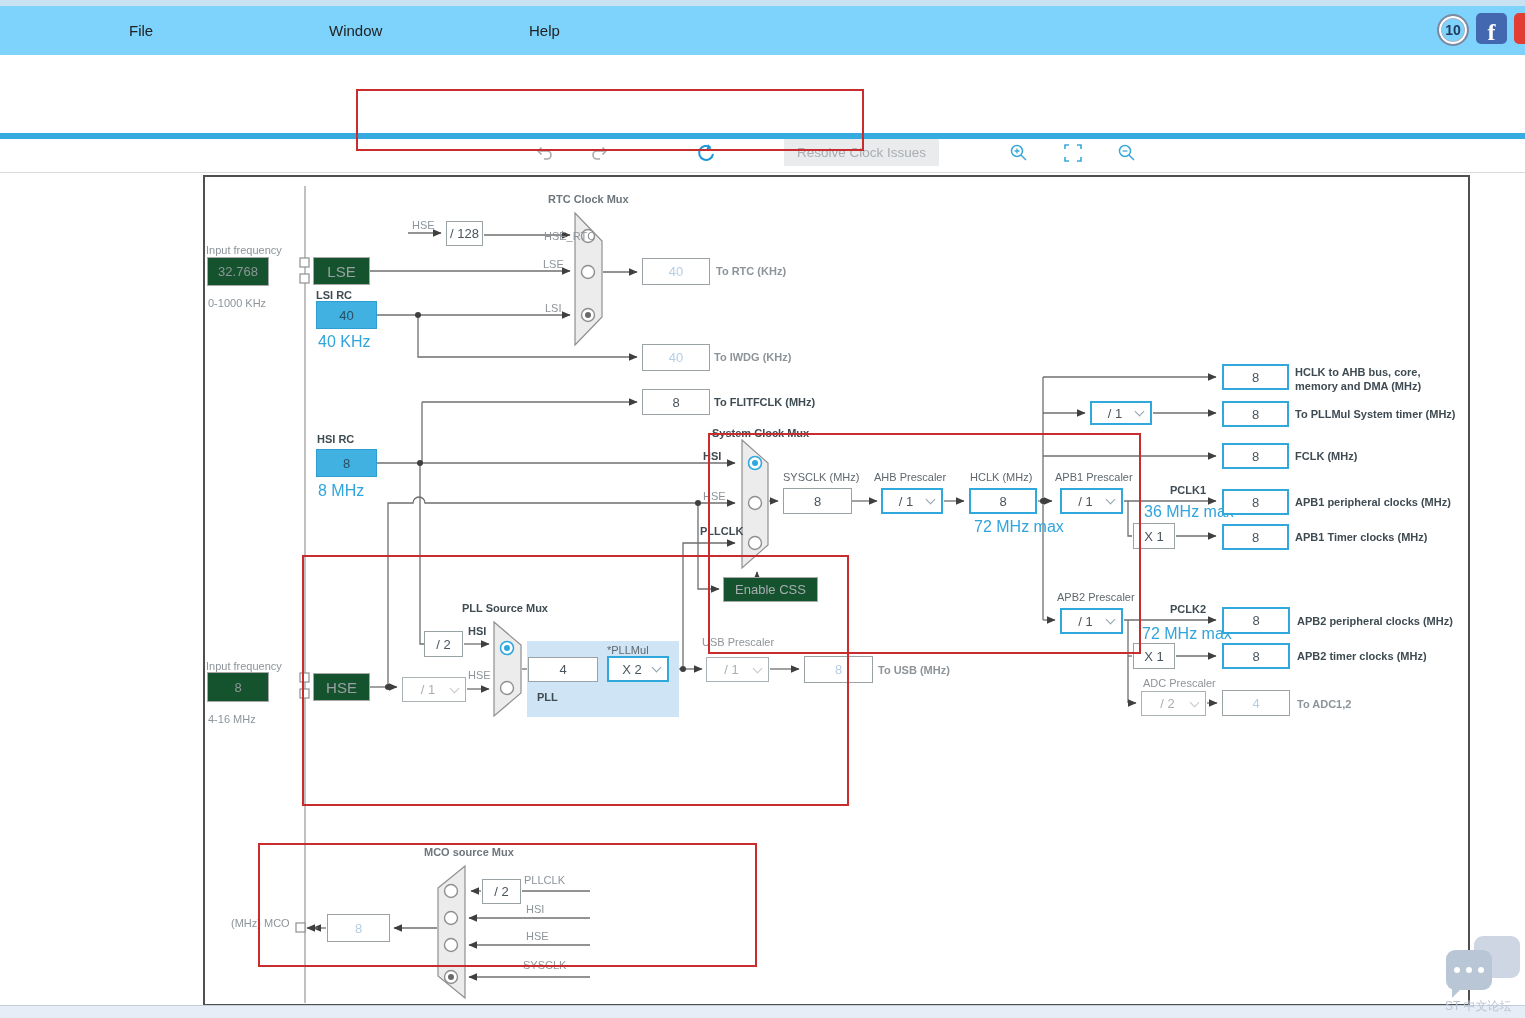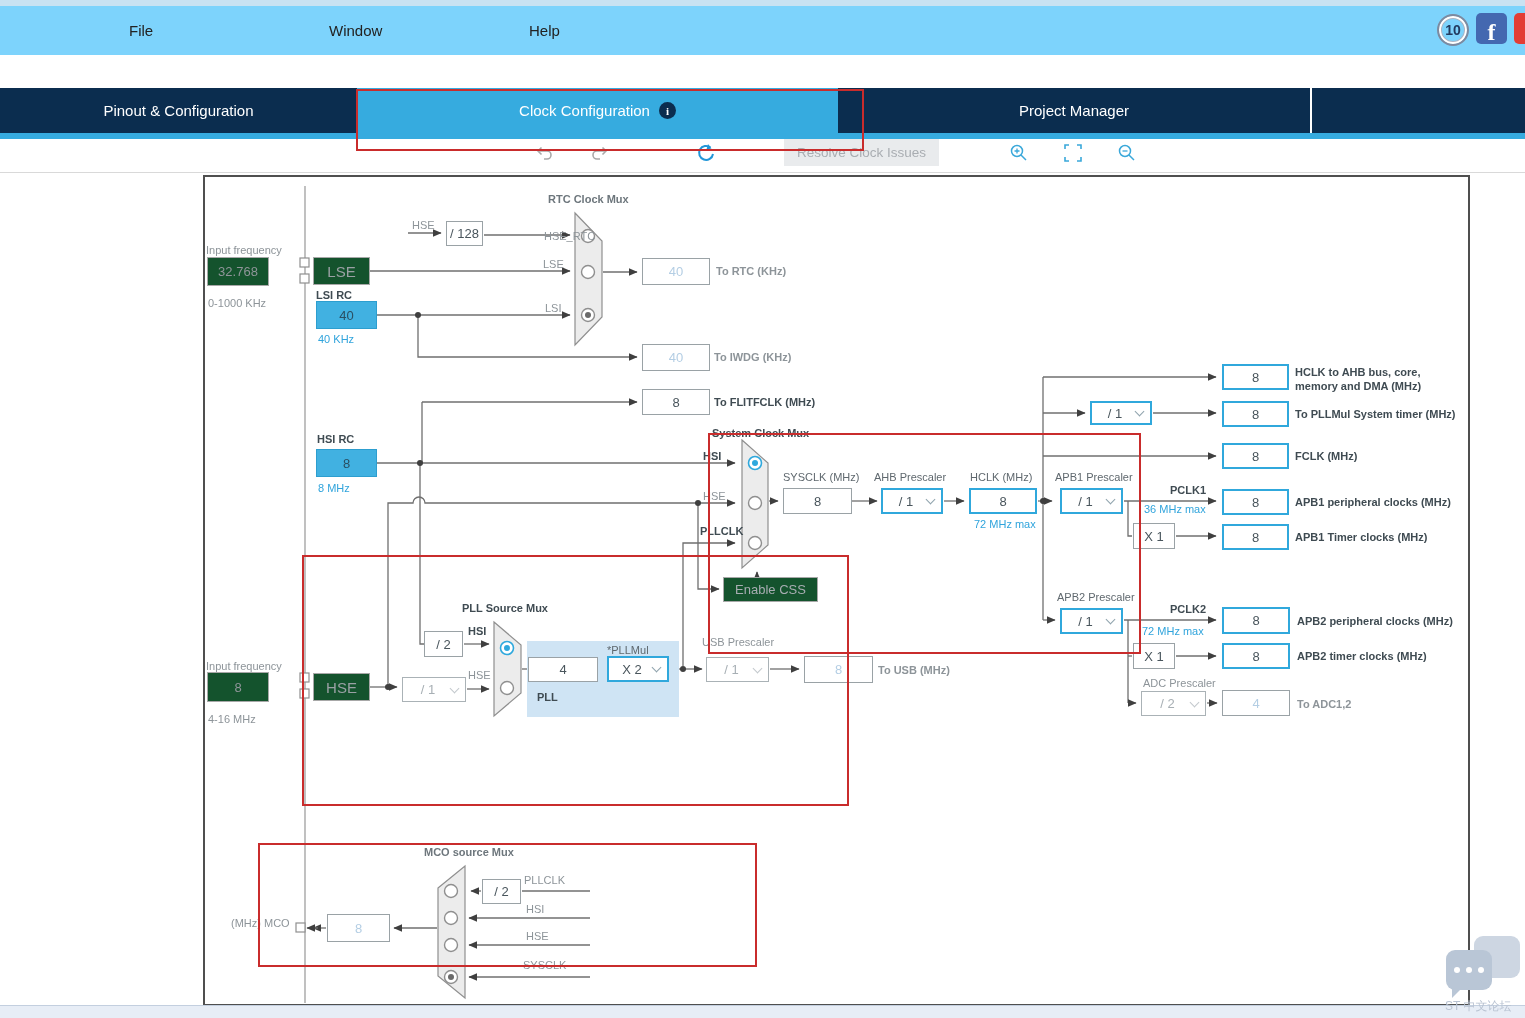--- a/index.html
+++ b/index.html
@@ -2,21 +2,21 @@
 <html><head>
 <meta charset="utf-8">
 <style>
   html,body{margin:0;padding:0;background:#fff;font-family:"Liberation Sans",sans-serif;}
   #root{position:relative;width:1525px;height:1018px;overflow:hidden;background:#fff;}
   .abs{position:absolute;box-sizing:border-box;}
   .lbl{position:absolute;font-size:11px;color:#8d9499;white-space:nowrap;}
   .lbl.dark{color:#3f4b52;font-weight:bold;}
   .lbl.mid{color:#5f686e;}
   .lbl.bold{font-weight:bold;}
-  .note{position:absolute;font-size:11px;color:#30a4dc;white-space:nowrap;}
+  .note{position:absolute;font-size:16px;color:#30a4dc;white-space:nowrap;}
   .muxtitle{position:absolute;font-size:11px;font-weight:bold;color:#6d767c;white-space:nowrap;}
   .muxtitle.dark{color:#3f4b52;}
   .vbox{position:absolute;box-sizing:border-box;border:1px solid #9aa2a6;background:#fff;color:#49555c;
         display:flex;align-items:center;justify-content:center;font-size:13px;}
   .vbox.blue{border:2px solid #30a8dc;}
   .vbox.fillblue{background:#41b1e1;border:1px solid #2d9ecf;color:#2a4f63;}
   .vbox.fillgray{background:#14532d;border:1px solid #a8a8a8;color:#8f9599;}
   .vbox.pale{color:#b4cee4;}
   .vbox.src{font-size:15px;color:#9aa0a4;}
   .dd{position:absolute;box-sizing:border-box;background:#fff;display:flex;align-items:center;justify-content:center;
@@ -47,35 +47,20 @@
   <div class="abs" style="left:0;top:6px;width:1525px;height:49px;background:#7dd3fc;">
     <div class="abs" style="left:129px;top:16px;font-size:15px;color:#222;">File</div>
     <div class="abs" style="left:329px;top:16px;font-size:15px;color:#222;">Window</div>
     <div class="abs" style="left:529px;top:16px;font-size:15px;color:#222;">Help</div>
     <div class="abs" style="left:1437px;top:8px;width:32px;height:32px;border-radius:50%;border:2px solid #7d8aa0;display:flex;align-items:center;justify-content:center;font-size:14px;font-weight:bold;color:#223a5e;box-shadow:inset 0 0 0 2px #fff, inset 0 0 0 3px #aab4c4;">10</div>
     <div class="abs" style="left:1476px;top:7px;width:31px;height:31px;border-radius:5px;background:#4468b0;color:#fff;font-family:'Liberation Serif',serif;font-weight:bold;font-size:24px;display:flex;align-items:flex-end;justify-content:center;line-height:0.95;">f</div>
     <div class="abs" style="left:1514px;top:7px;width:11px;height:31px;border-radius:5px 0 0 5px;background:#e23d35;"></div>
   </div>
 
 
-  <div class="abs navy" style="left:0;top:88px;width:1525px;height:45px;">
-    <div class="abs tabtxt" style="left:0;top:0;width:357px;">
-        <span>Pinout &amp; Configuration</span>
-      </div>
-    <div class="abs" style="left:357px;top:0;width:481px;height:45px;background:#36abdf;">
-      <div class="tabtxt">
-          <span>Clock Configuration</span>
-          <span class="infoi">i</span>
-        </div>
-    </div>
-    <div class="abs tabtxt" style="left:838px;top:0;width:472px;">
-        <span>Project Manager</span>
-      </div>
-    <div class="abs" style="left:1310px;top:0;width:2px;height:45px;background:#fff;"></div>
-  </div>
   <div class="abs" style="left:0;top:133px;width:1525px;height:6px;background:#36abdf;"></div>
 
   <div class="abs" style="left:0;top:139px;width:1525px;height:34px;background:#fff;border-bottom:1px solid #d9d9d9;">
     <svg class="toolicon" style="left:536px;top:7px;" width="18" height="16" viewBox="0 0 18 16">
         <path d="M5.5 1.5 2 5 5.5 8.5" fill="none" stroke="#a9a9a9" stroke-width="1.6"></path>
         <path d="M2 5 H11 a4 4 0 0 1 0 8 H8" fill="none" stroke="#a9a9a9" stroke-width="1.6"></path>
       </svg>
     <svg class="toolicon" style="left:590px;top:7px;" width="18" height="16" viewBox="0 0 18 16">
         <path d="M12.5 1.5 16 5 12.5 8.5" fill="none" stroke="#a9a9a9" stroke-width="1.6"></path>
         <path d="M16 5 H7 a4 4 0 0 0 0 8 h3" fill="none" stroke="#a9a9a9" stroke-width="1.6"></path>

